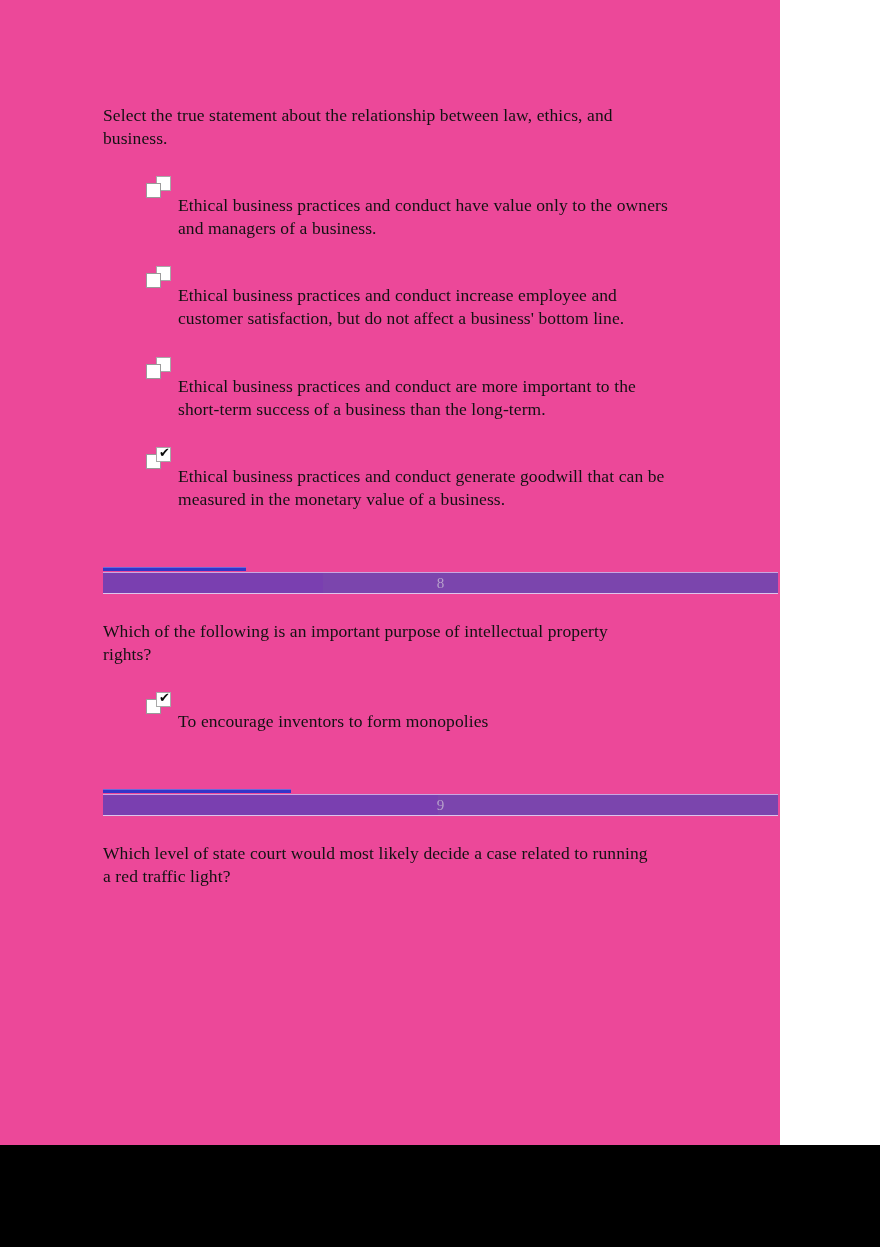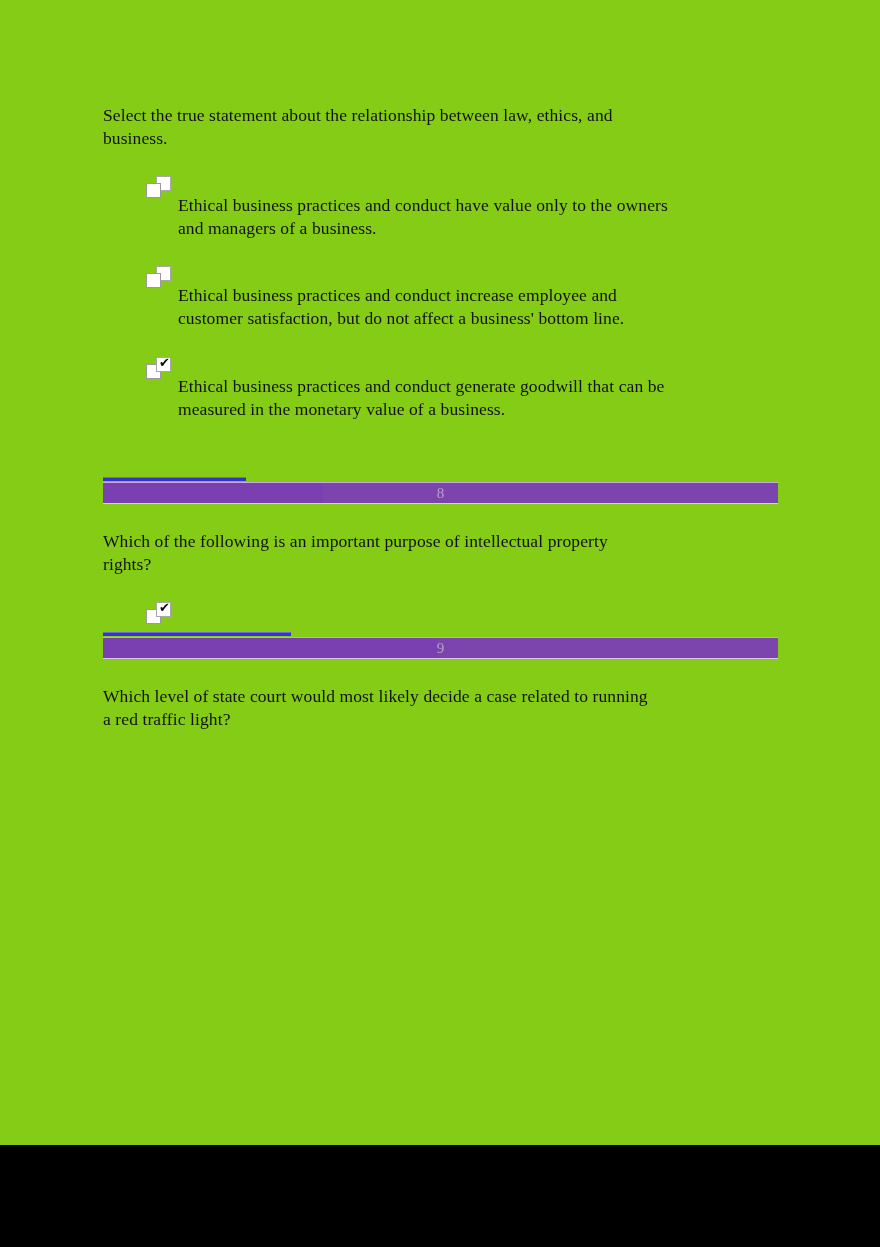--- a/index.html
+++ b/index.html
@@ -12,23 +12,23 @@
     background: #ffffff;
     font-family: "Liberation Serif", "DejaVu Serif", serif;
     position: relative;
     overflow: hidden;
   }
 
   .page {
     position: absolute;
     left: 0;
     top: 0;
-    width: 880px;
+    width: 780px;
     height: 1145px;
-    background: #84cc16;
+    background: #ec4899;
     box-sizing: border-box;
   }
 
   .content {
     position: absolute;
     left: 103px;
     top: 104px;
     width: 675px;
   }
 
@@ -189,20 +189,21 @@
             <span class="sq-back"></span>
             <span class="sq-front"></span>
           </span>
           <span class="option-text">Ethical business practices and conduct increase employee and customer satisfaction, but do not affect a business' bottom line.</span>
         </li>
         <li class="option">
           <span class="checkbox">
             <span class="sq-back"></span>
             <span class="sq-front"></span>
           </span>
+          <span class="option-text">Ethical business practices and conduct are more important to the short-term success of a business than the long-term.</span>
         </li>
         <li class="option">
           <span class="checkbox checked">
             <span class="sq-back"></span>
             <span class="sq-front"></span>
             <span class="tick">✔</span>
           </span>
           <span class="option-text">Ethical business practices and conduct generate goodwill that can be measured in the monetary value of a business.</span>
         </li>
       </ul>
@@ -232,20 +233,27 @@
             <span class="sq-front"></span>
           </span>
         </li>
         <li class="option">
           <span class="checkbox checked">
             <span class="sq-back"></span>
             <span class="sq-front"></span>
             <span class="tick">✔</span>
           </span>
         </li>
+        <li class="option">
+          <span class="checkbox">
+            <span class="sq-back"></span>
+            <span class="sq-front"></span>
+          </span>
+          <span class="option-text">To encourage inventors to form monopolies</span>
+        </li>
       </ul>
     </div>
 
     <div class="separator block-gap-top">
       <div class="blue-rule" style="width:188px;"></div>
       <div class="purple-bar">
         <div class="bar-dark" style="width:335px;"></div>
         <div class="bar-number">9</div>
       </div>
     </div>

